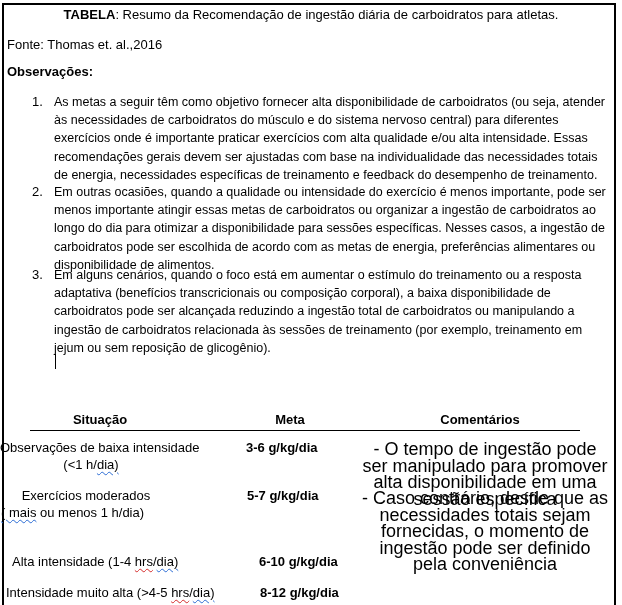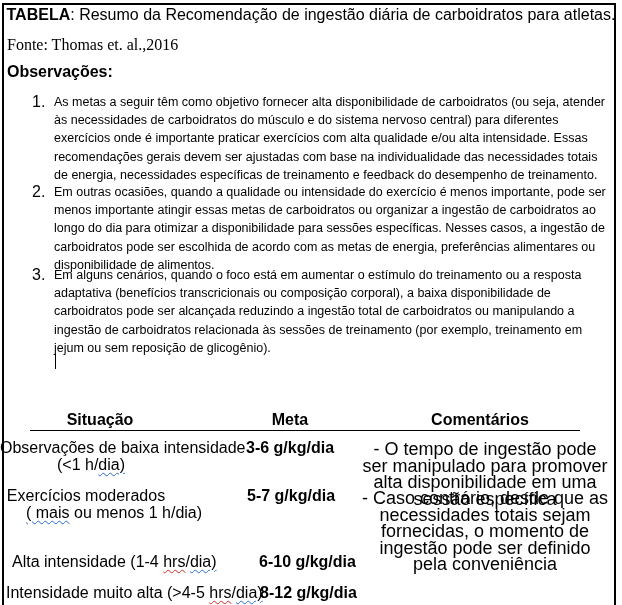--- a/index.html
+++ b/index.html
@@ -19,26 +19,26 @@
     position: absolute;
     left: 2px;
     top: 3px;
     width: 614px;
     height: 640px;
     border: 2px solid #000;
     border-bottom: none;
     box-sizing: border-box;
   }
   .abs { position: absolute; white-space: nowrap; }
-  .t13 { font-size: 16px; line-height: 18px; }
+  .t13 { font-size: 13px; line-height: 18px; }
   .bold { font-weight: bold; }
   .title {
     left: 0; width: 622px; top: 6px; text-align: center;
   }
-  .source { left: 7px; top: 36px; font-family: Liberation Serif, serif; }
+  .source { left: 7px; top: 36px; }
   .obs { left: 7px; top: 63px; }
 
   .list-num { left: 32px; }
   .list-text {
     left: 54px;
     width: 560px;
     white-space: normal;
     font-size: 12.5px;
     line-height: 18.2px;
   }
@@ -110,20 +110,20 @@
 <div class="header-rule"></div>
 
 <div class="abs t13 cell-c" style="left:0px; width:182px; top:439px;">Observações de baixa intensidade</div>
 <div class="abs t13 cell-c" style="left:0px; width:182px; top:456px;"><span>(&lt;1 h/</span><span class="squiggle-blue">dia)</span></div>
 <div class="abs t13 bold" style="left:246px; top:439px;">3-6 g/kg/dia</div>
 
 <div class="abs comment" style="top:441px;">- O tempo de ingestão pode ser manipulado para promover alta disponibilidade em uma sessão específica</div>
 <div class="abs comment" style="top:490px;">- Caso contrário, desde que as necessidades totais sejam fornecidas, o momento de ingestão pode ser definido pela conveniência</div>
 
 <div class="abs t13 cell-c" style="left:0px; width:172px; top:487px;">Exercícios moderados</div>
-<div class="abs t13" style="left:26px; top:504px;"><span class="squiggle-blue">( mais</span><span> ou menos 1 h/dia)</span></div>
+<div class="abs t13" style="left:1px; top:504px;"><span class="squiggle-blue">( mais</span><span> ou menos 1 h/dia)</span></div>
 <div class="abs t13 bold" style="left:247px; top:487px;">5-7 g/kg/dia</div>
 
 <div class="abs t13" style="left:12px; top:553px;"><span>Alta intensidade (1-4 </span><span class="squiggle-red">hrs</span><span>/</span><span class="squiggle-blue">dia)</span></div>
 <div class="abs t13 bold" style="left:259px; top:553px;">6-10 g/kg/dia</div>
 
 <div class="abs t13" style="left:6px; top:584px;"><span>Intensidade muito alta (&gt;4-5 </span><span class="squiggle-red">hrs</span><span>/</span><span class="squiggle-blue">dia)</span></div>
 <div class="abs t13 bold" style="left:260px; top:584px;">8-12 g/kg/dia</div>
 
 </body></html>

